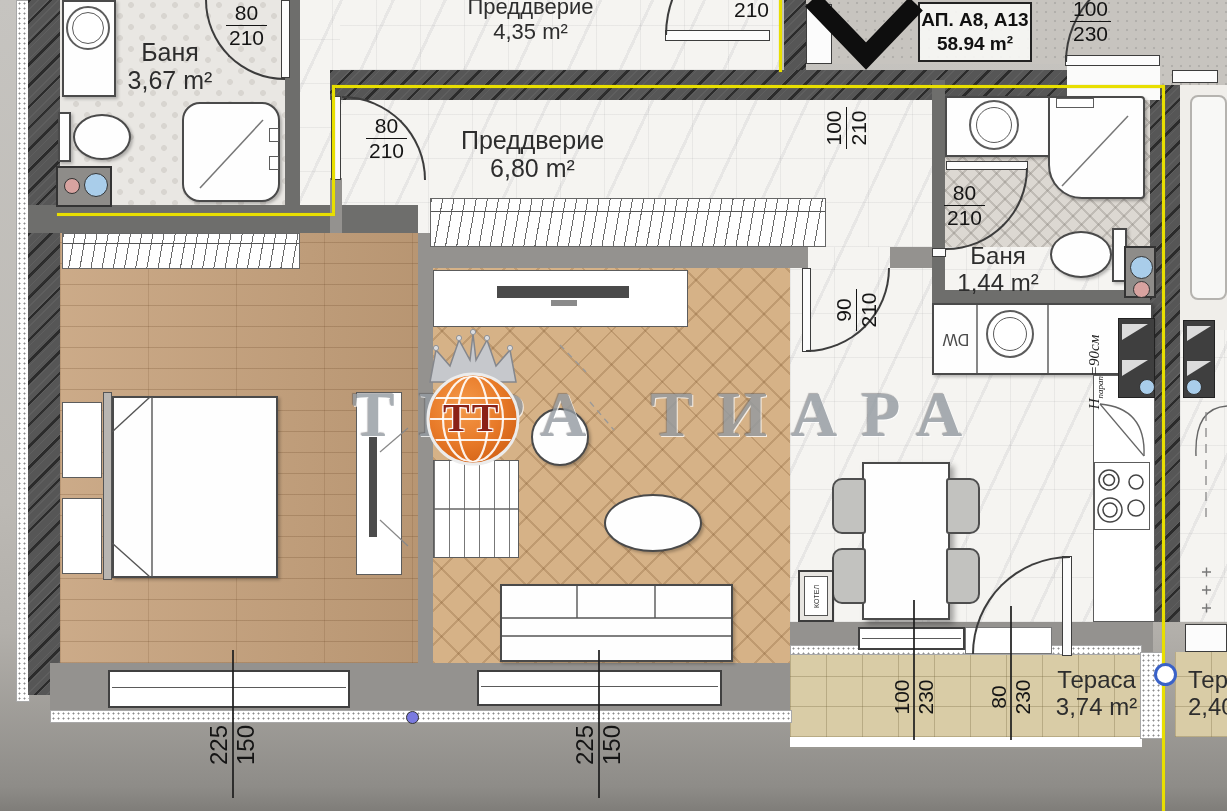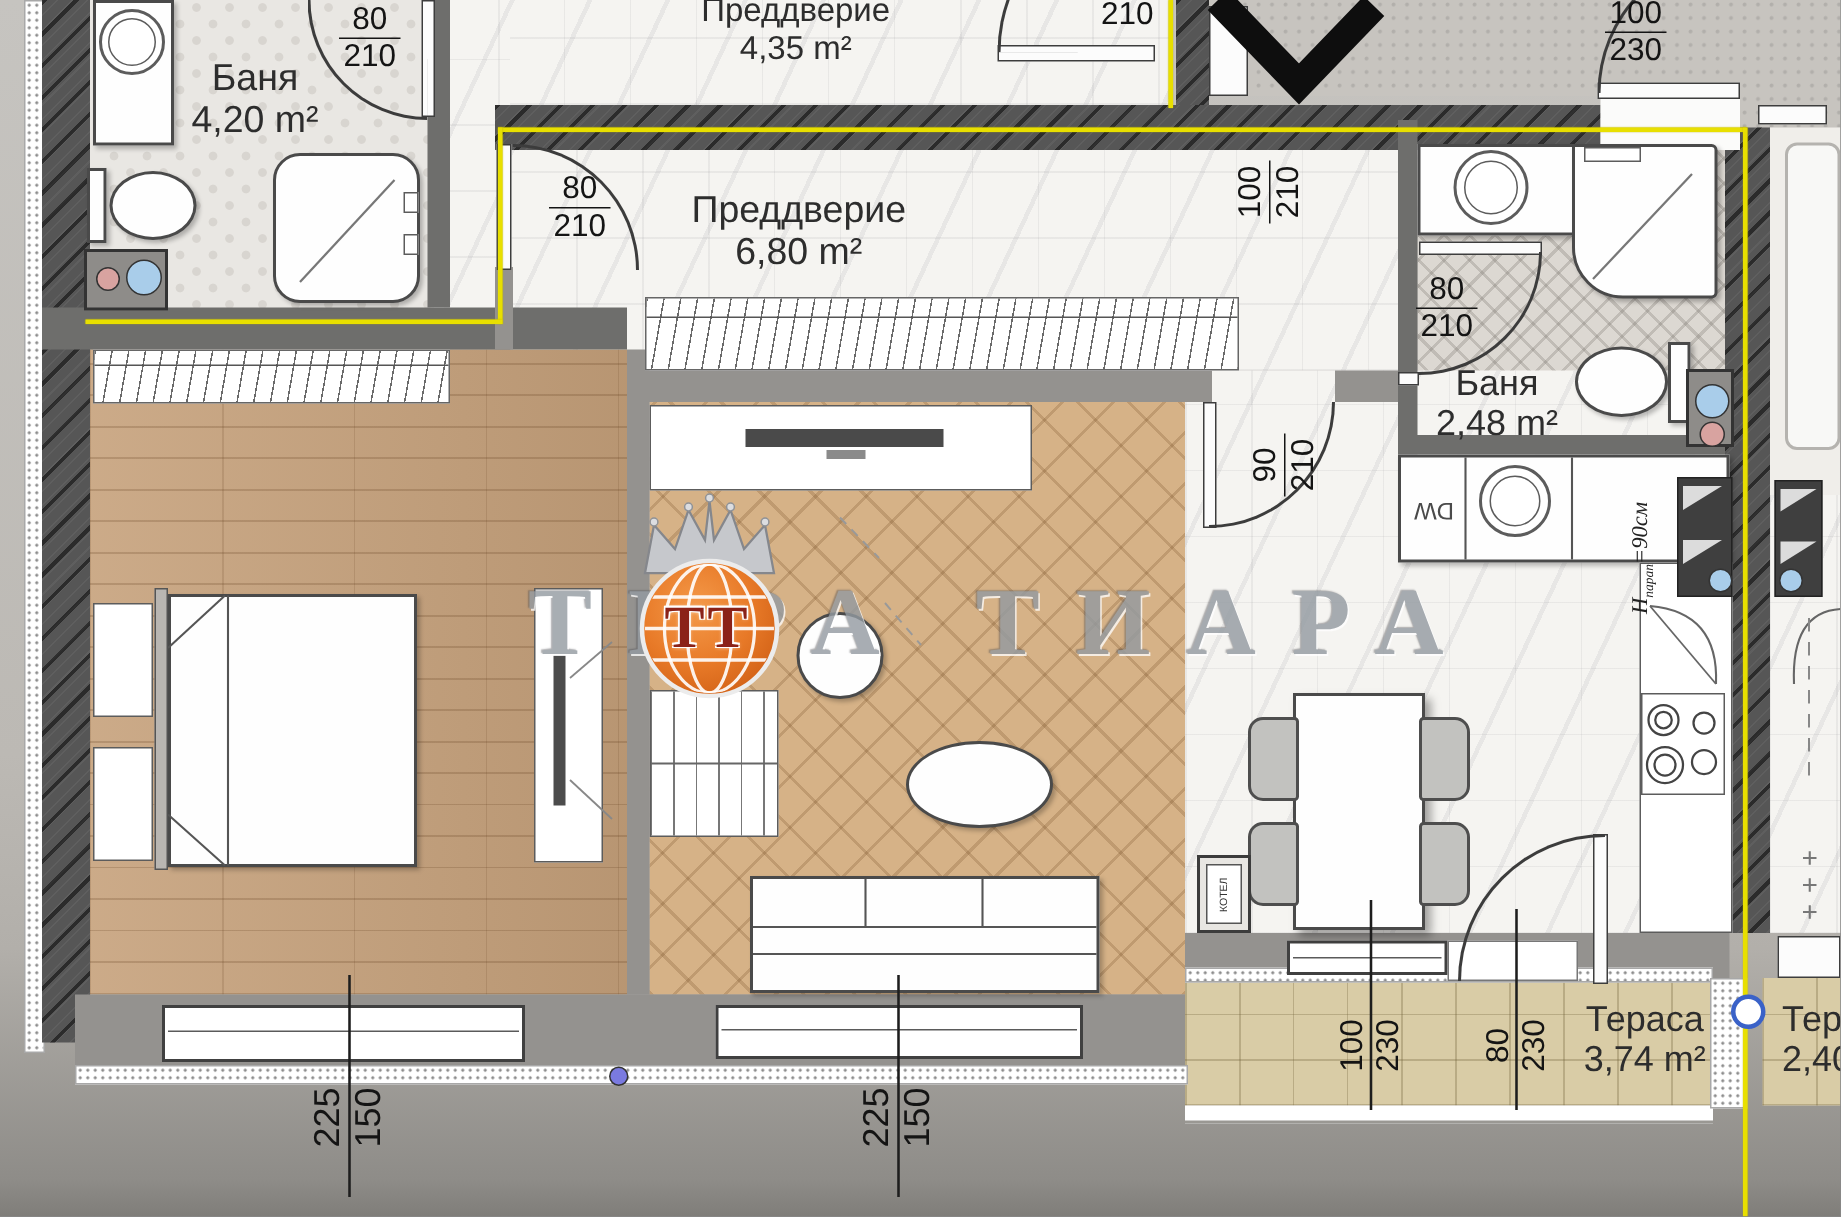--- a/index.html
+++ b/index.html
@@ -270,43 +270,47 @@
       <ellipse cx="473" cy="419" rx="15" ry="43"></ellipse>
       <ellipse cx="473" cy="419" rx="30" ry="43"></ellipse>
       <line x1="428" y1="398" x2="518" y2="398"></line>
       <line x1="428" y1="419" x2="518" y2="419"></line>
       <line x1="428" y1="440" x2="518" y2="440"></line>
     </g>
   </svg>
 
   <div class="abs lbl" style="left:110px;top:38px;width:120px;font-size:25px">
     <span>Баня</span><br>
-    <span>4,20 m²</span>
+    <span>3,67 m²</span>
   </div>
   <div class="abs lbl" style="left:448px;top:-5px;width:165px;font-size:22px">
     <span>Преддверие</span><br>
     <span>4,35 m²</span>
   </div>
   <div class="abs lbl" style="left:450px;top:126px;width:165px;font-size:25px">
     <span>Преддверие</span><br>
     <span>6,80 m²</span>
   </div>
   <div class="abs lbl" style="left:948px;top:243px;width:100px;font-size:24px">
     <span>Баня</span><br>
-    <span>2,48 m²</span>
+    <span>1,44 m²</span>
   </div>
   <div class="abs lbl" style="left:1044px;top:667px;width:105px;font-size:24px">
     <span>Тераса</span><br>
     <span>3,74 m²</span>
   </div>
   <div class="abs lbl" style="left:1188px;top:667px;width:110px;font-size:24px;text-align:left">
     <span>Тераса</span><br>
     <span>2,40 m²</span>
   </div>
 
+  <div class="abs" style="left:918px;top:2px;width:110px;height:56px;border:2px solid #222;background:rgba(250,250,248,.88);z-index:22;display:flex;flex-direction:column;align-items:center;justify-content:center;font-weight:bold;font-size:19px;font-family:'Liberation Sans',sans-serif;color:#111;line-height:1.25">
+    <span>АП. А8, А13</span>
+    <span>58.94 m²</span>
+  </div>
 
   <div class="dim abs" style="left:226px;top:1px">
     <span class="t">80</span>
     <span class="u">210</span>
   </div>
   <div class="dim abs" style="left:731px;top:-2px">
     <span class="t">210</span>
   </div>
   <div class="dim abs" style="left:1070px;top:-3px">
     <span class="t">100</span>

